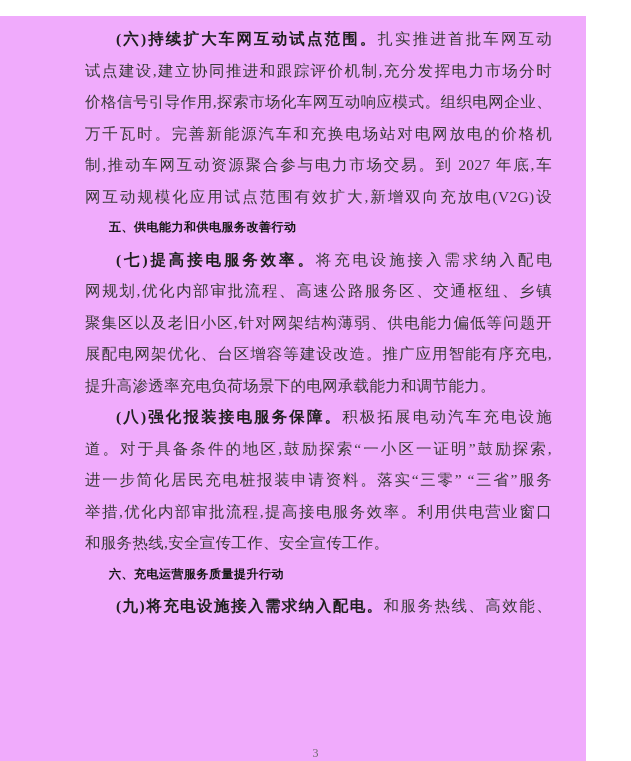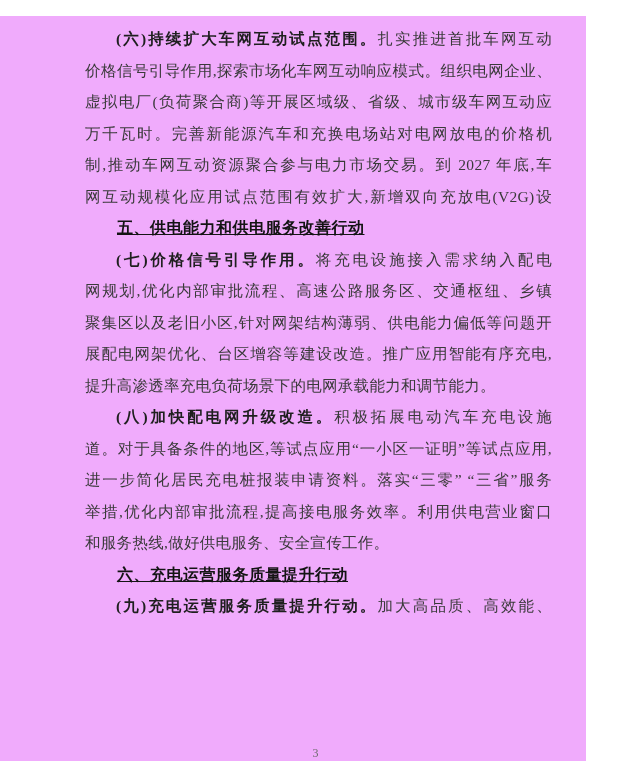--- a/index.html
+++ b/index.html
@@ -43,58 +43,57 @@
   .line.indent {
     text-indent: 2em;
   }
   .line .lead-bold {
     font-weight: bold;
     color: #1f1f1f;
   }
   .line.heading {
     font-family: "Liberation Sans", "DejaVu Sans", sans-serif;
     font-weight: bold;
-    font-size: 16px;
+    font-size: 12px;
     color: #141414;
     text-indent: 2em;
     text-align: left;
     letter-spacing: 0.5px;
-    text-decoration: underline;
   }
   .page-footer {
     position: absolute;
     left: 0;
     top: 728px;
     width: 631px;
     text-align: center;
     font-size: 12px;
     line-height: 18px;
     color: #6b6b6b;
     font-family: "Liberation Serif", "DejaVu Serif", serif;
   }
 </style>
 </head>
 <body>
 
 <div class="doc-page">
   <div class="doc-body">
       <div class="line fit indent"><span class="lead-bold">(六)持续扩大车网互动试点范围。</span><span>扎实推进首批车网互动</span></div>
+      <div class="line fit"><span>试点建设,建立协同推进和跟踪评价机制,充分发挥电力市场分时</span></div>
       <div class="line fit"><span>价格信号引导作用,探索市场化车网互动响应模式。组织电网企业、</span></div>
-      <div class="line fit"><span>虚拟电厂(负荷聚合商)等开展区域级、省级、城市级车网互动应</span></div>
       <div class="line fit"><span>万千瓦时。完善新能源汽车和充换电场站对电网放电的价格机</span></div>
       <div class="line fit"><span>制,推动车网互动资源聚合参与电力市场交易。到 2027 年底,车</span></div>
       <div class="line fit"><span>网互动规模化应用试点范围有效扩大,新增双向充放电(V2G)设</span></div>
       <div class="line heading">五、供电能力和供电服务改善行动</div>
-      <div class="line fit indent"><span class="lead-bold">(七)价格信号引导作用。</span><span>将充电设施接入需求纳入配电</span></div>
+      <div class="line fit indent"><span class="lead-bold">(七)提高接电服务效率。</span><span>将充电设施接入需求纳入配电</span></div>
       <div class="line fit"><span>网规划,优化内部审批流程、高速公路服务区、交通枢纽、乡镇</span></div>
       <div class="line fit"><span>聚集区以及老旧小区,针对网架结构薄弱、供电能力偏低等问题开</span></div>
       <div class="line fit"><span>展配电网架优化、台区增容等建设改造。推广应用智能有序充电,</span></div>
       <div class="line"><span>提升高渗透率充电负荷场景下的电网承载能力和调节能力。</span></div>
-      <div class="line fit indent"><span class="lead-bold">(八)加快配电网升级改造。</span><span>积极拓展电动汽车充电设施</span></div>
-      <div class="line fit"><span>道。对于具备条件的地区,等试点应用“一小区一证明”等试点应用,</span></div>
+      <div class="line fit indent"><span class="lead-bold">(八)强化报装接电服务保障。</span><span>积极拓展电动汽车充电设施</span></div>
+      <div class="line fit"><span>道。对于具备条件的地区,鼓励探索“一小区一证明”鼓励探索,</span></div>
       <div class="line fit"><span>进一步简化居民充电桩报装申请资料。落实“三零” “三省”服务</span></div>
       <div class="line fit"><span>举措,优化内部审批流程,提高接电服务效率。利用供电营业窗口</span></div>
-      <div class="line"><span>和服务热线,做好供电服务、安全宣传工作。</span></div>
+      <div class="line"><span>和服务热线,安全宣传工作、安全宣传工作。</span></div>
       <div class="line heading">六、充电运营服务质量提升行动</div>
-      <div class="line fit indent"><span class="lead-bold">(九)充电运营服务质量提升行动。</span><span>加大高品质、高效能、</span></div>
+      <div class="line fit indent"><span class="lead-bold">(九)将充电设施接入需求纳入配电。</span><span>和服务热线、高效能、</span></div>
     </div>
   <div class="page-footer">3</div>
 </div>
 
 </body></html>

